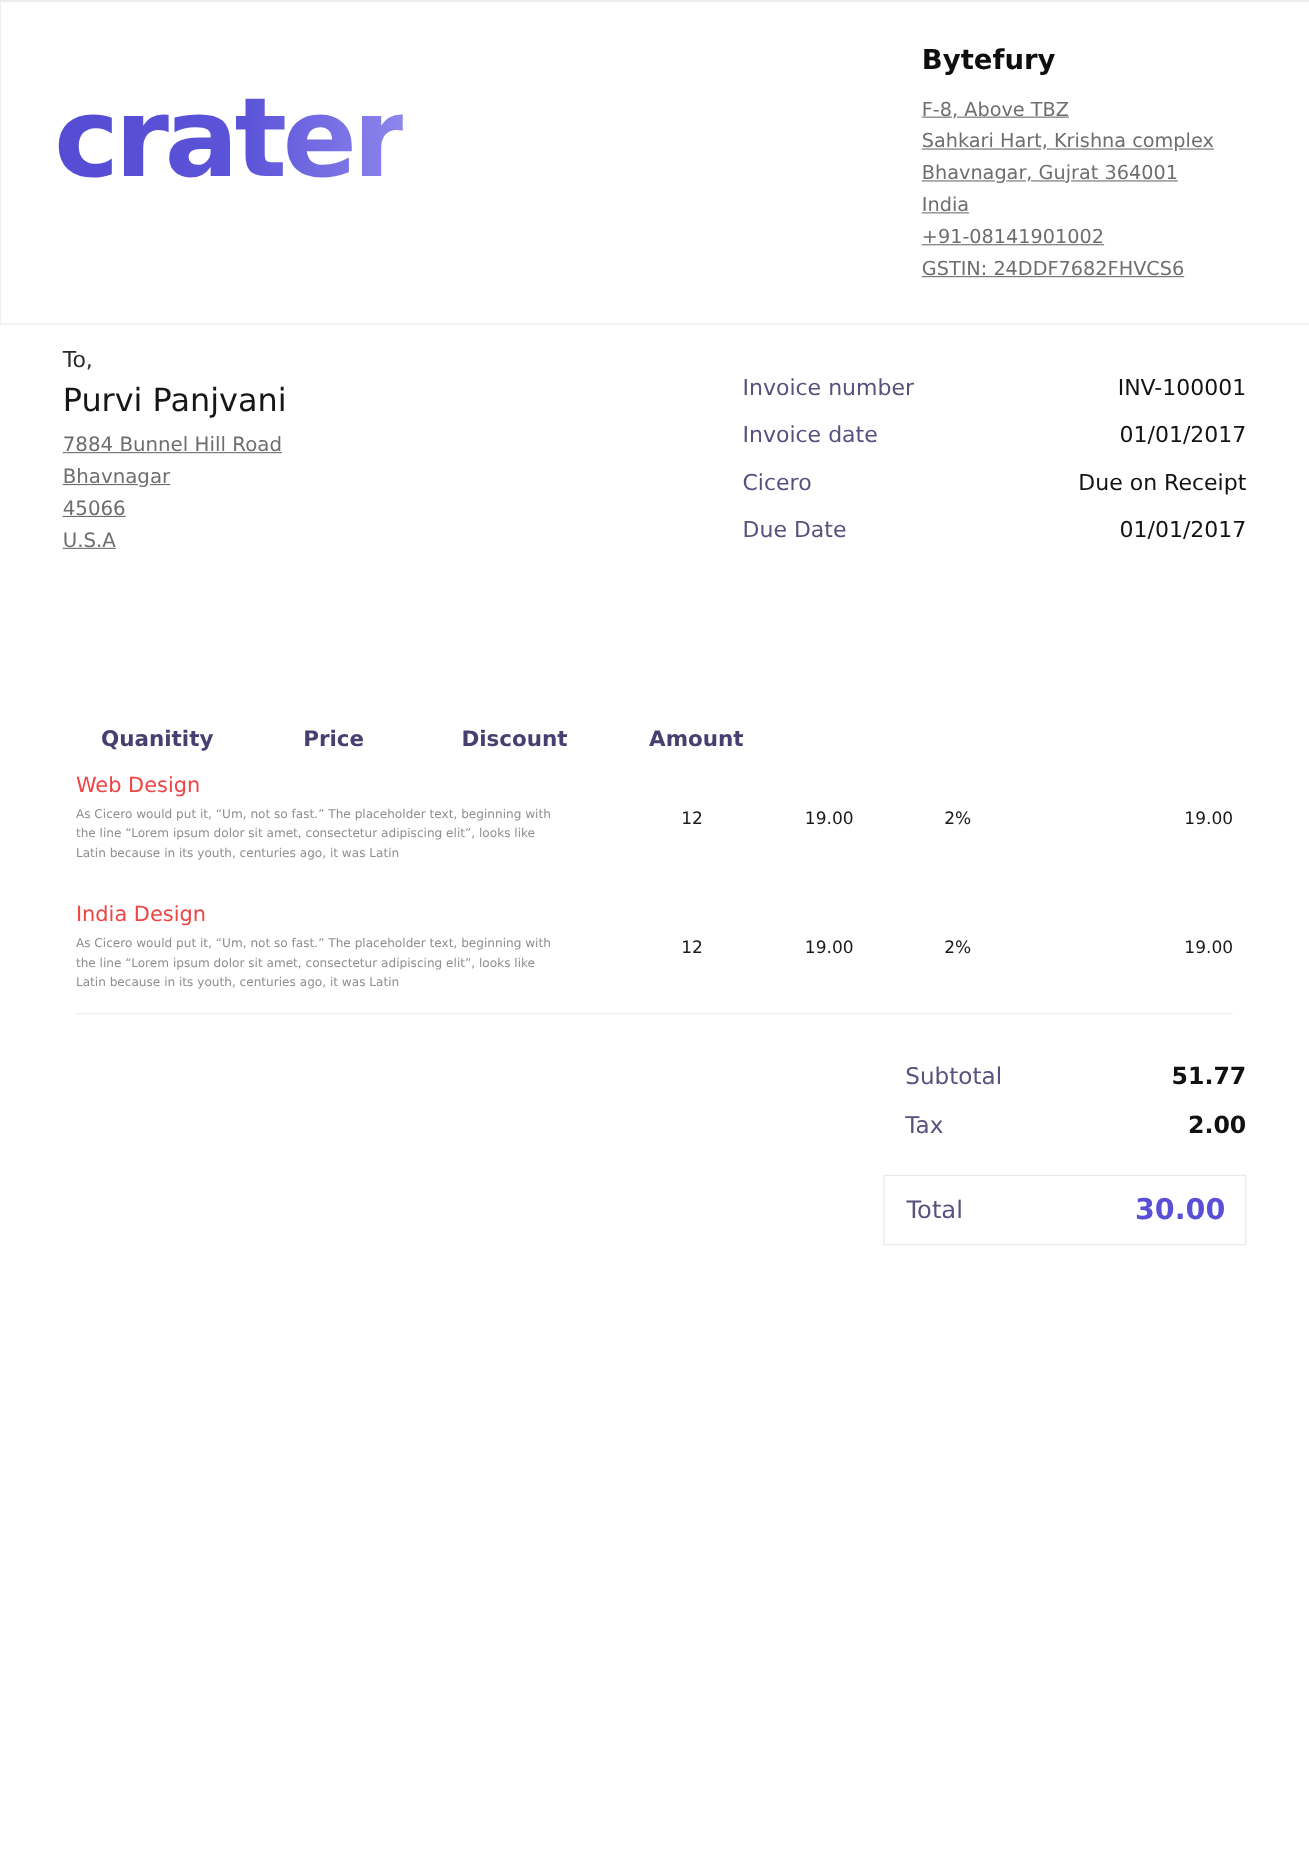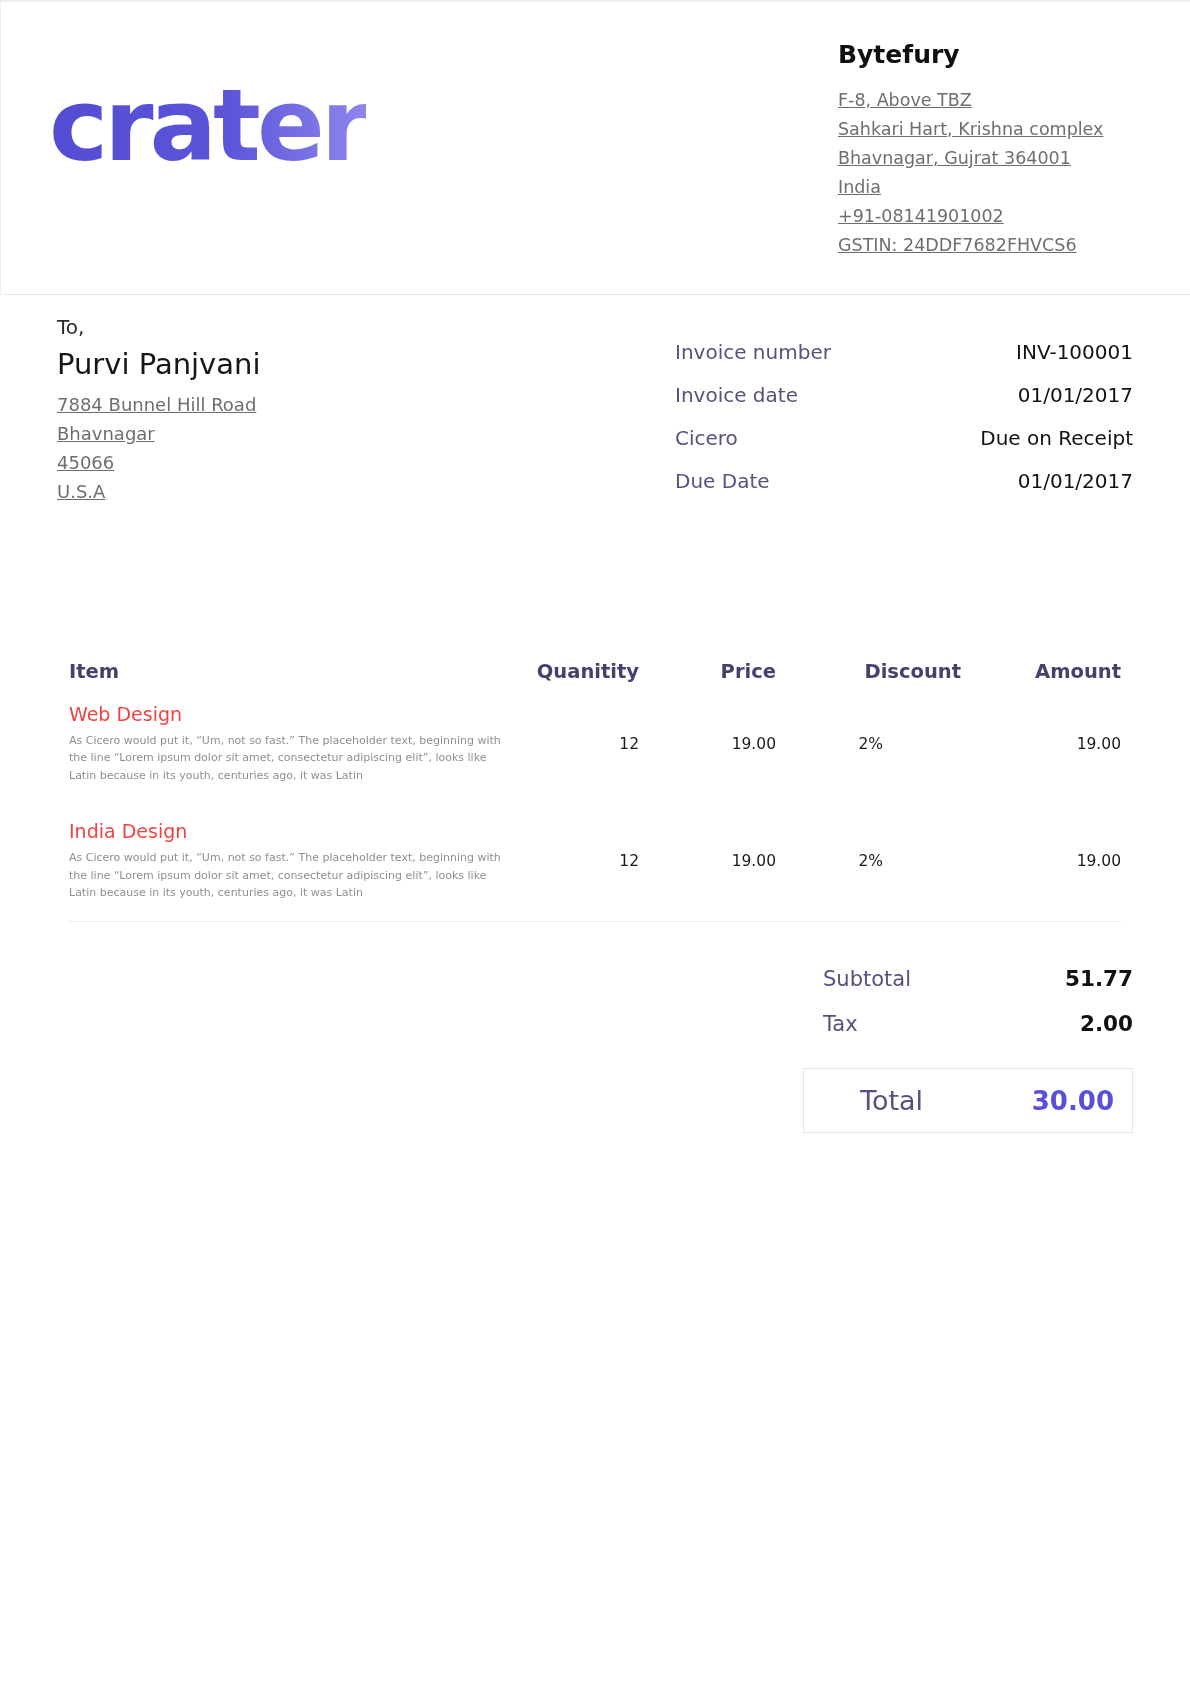--- a/index.html
+++ b/index.html
@@ -69,21 +69,21 @@
   .totals { width:330px; margin-left:auto; margin-top:44px; margin-right:0; }
   .tot-row { display:flex; justify-content:space-between; align-items:baseline; padding-left:20px; margin-bottom:20px; }
   .tot-label { font-size:21px; color:#56527d; }
   .tot-value { font-size:21.5px; font-weight:700; color:#111111; }
   .total-box {
     display:flex; justify-content:space-between; align-items:center;
     border:1px solid #e7e7e7;
     padding:16px 18px 16px 20px;
     margin-top:32px;
   }
-  .total-box .tot-label { font-size:27px;margin-left:36px; }
+  .total-box .tot-label { font-size:22px; }
   .grand-total { font-size:26px; font-weight:700; color:#5a50d8; }
 </style>
 </head>
 <body>
 
 <div class="page">
 
   <header class="hdr">
     <div class="logo">crater</div>
     <div class="company">
@@ -128,21 +128,20 @@
         </div>
         <div class="meta-row">
           <span class="meta-label">Due Date</span>
           <span class="meta-value">01/01/2017</span>
         </div>
       </div>
     </section>
 
     <section class="items">
       <div class="thead">
-        <div class="th col-item">Item</div>
         <div class="th col-qty">Quanitity</div>
         <div class="th col-price">Price</div>
         <div class="th col-disc">Discount</div>
         <div class="th col-amt">Amount</div>
       </div>
 
       <div class="row row-1">
         <div class="col-item">
           <div class="item-name">Web Design</div>
           <div class="item-desc">As Cicero would put it, “Um, not so fast.” The placeholder text, beginning with the line “Lorem ipsum dolor sit amet, consectetur adipiscing elit”, looks like Latin because in its youth, centuries ago, it was Latin</div>

